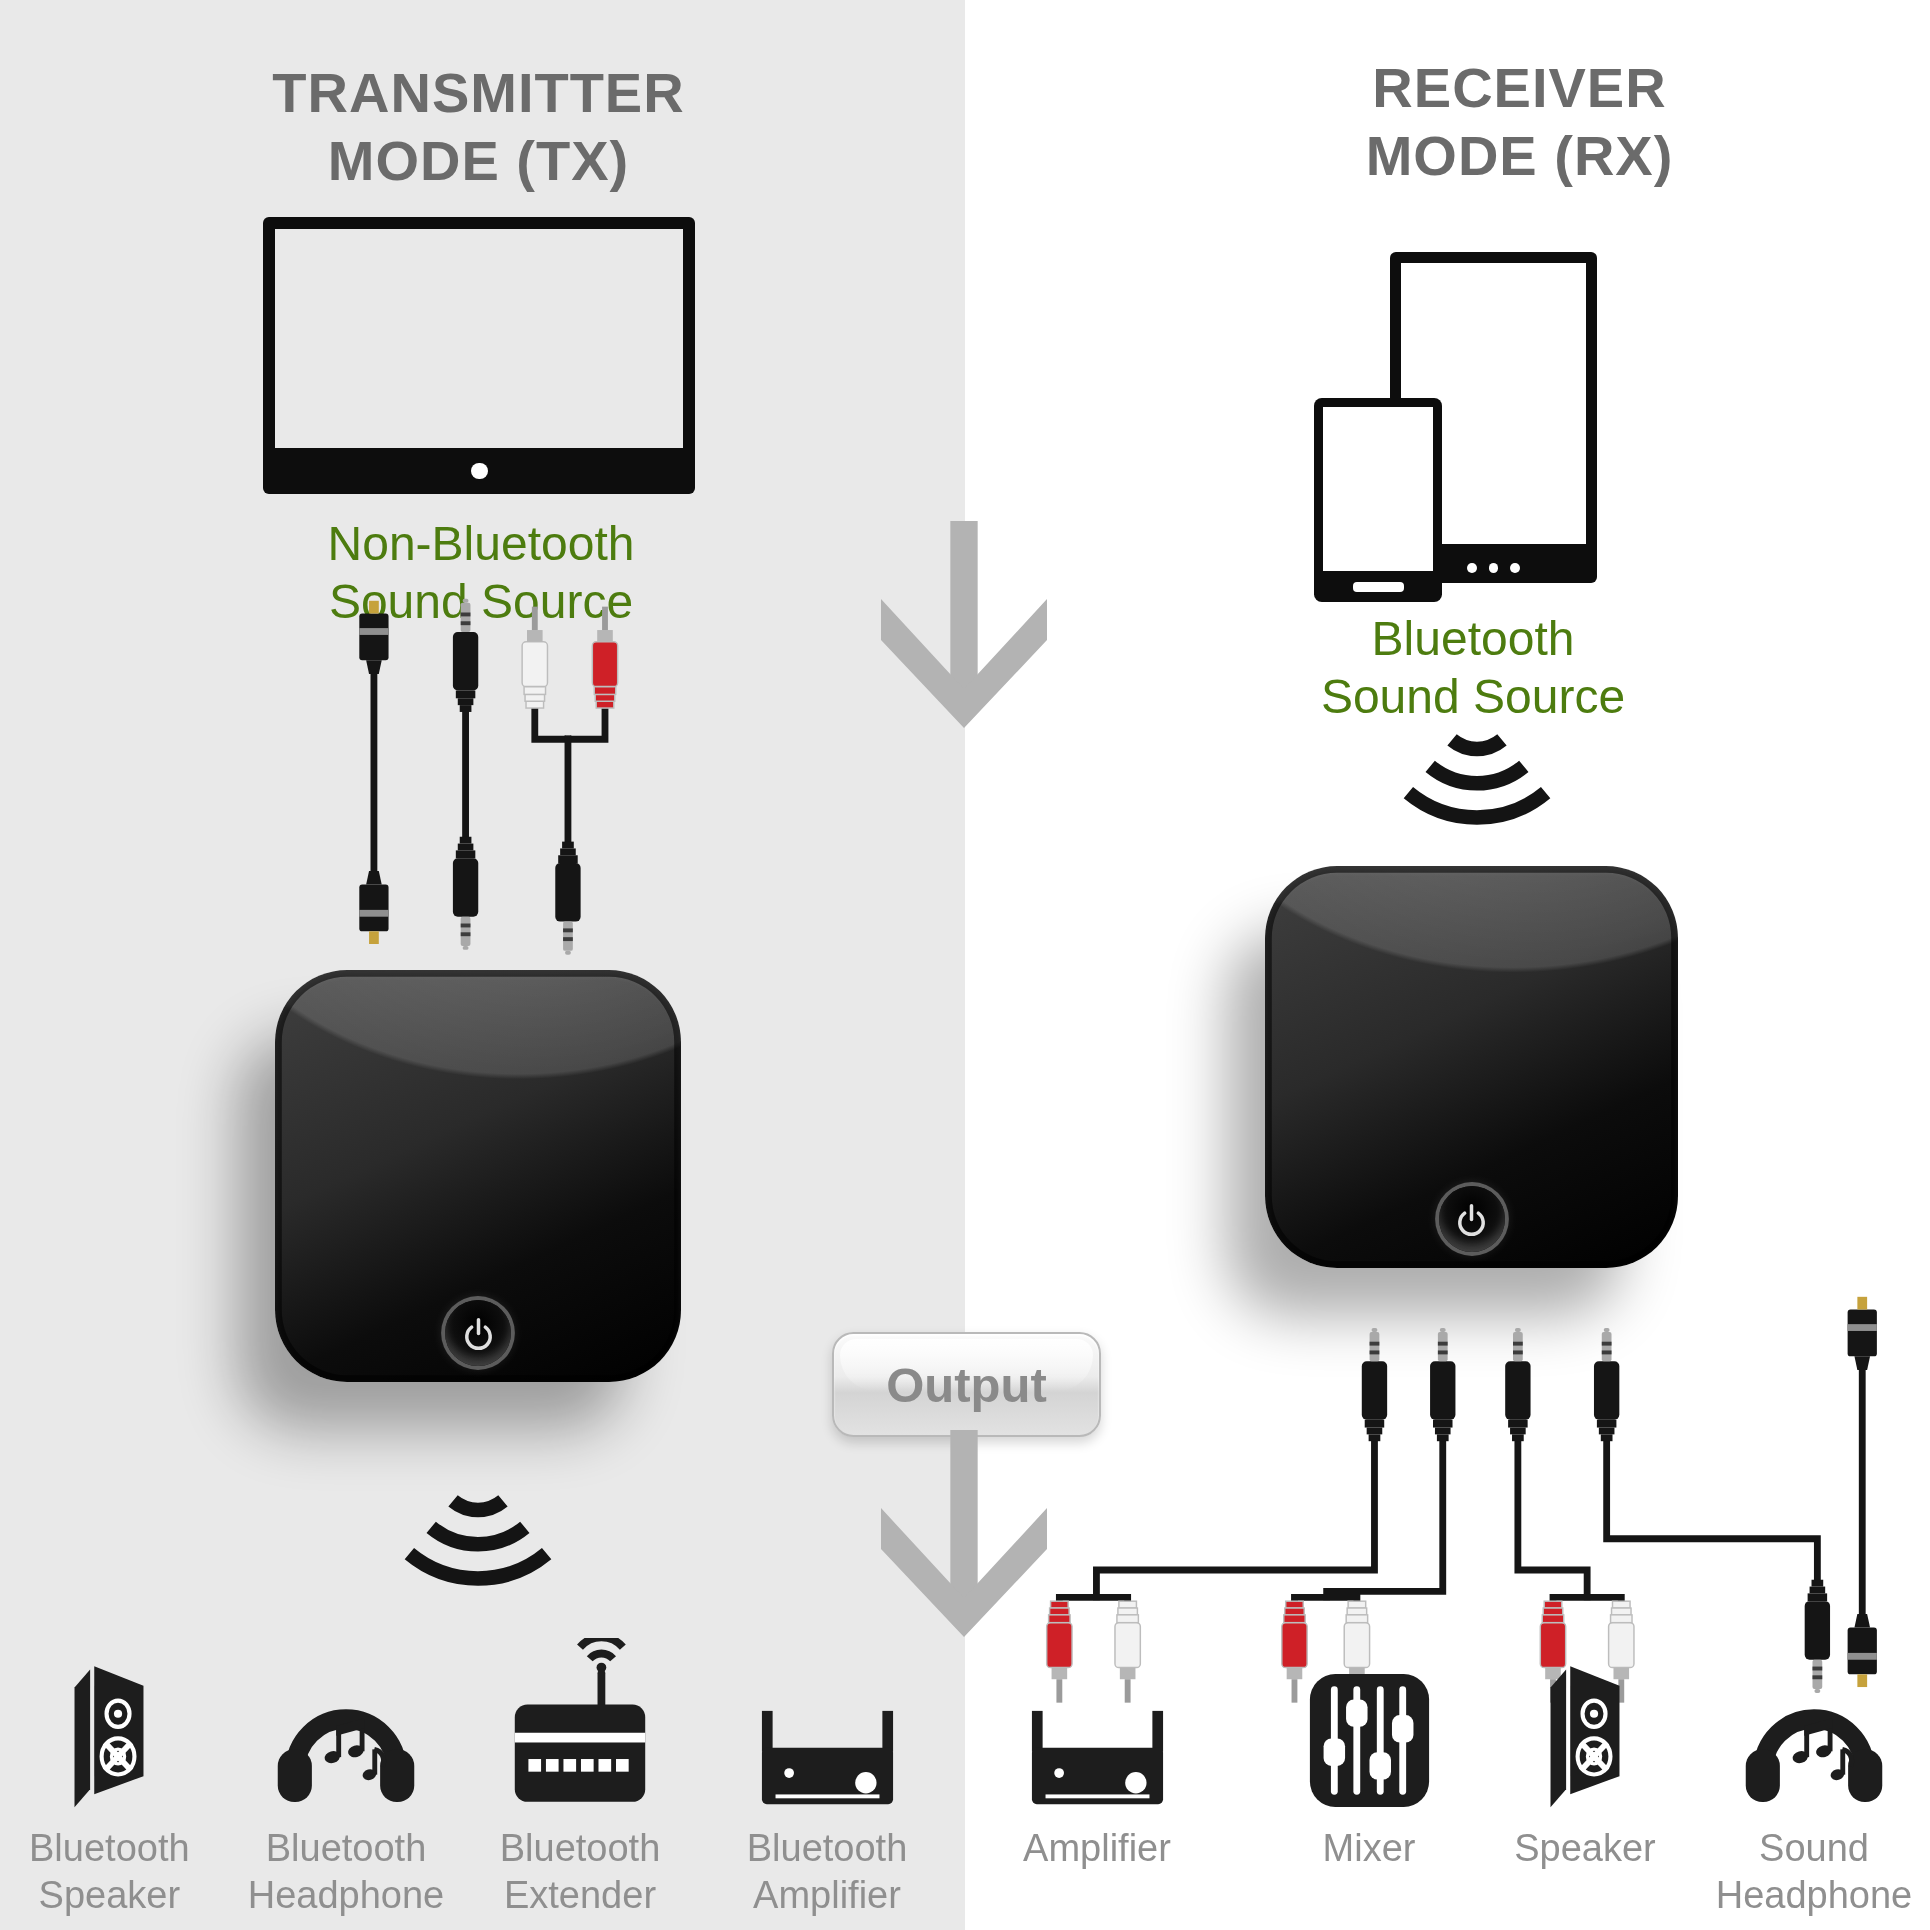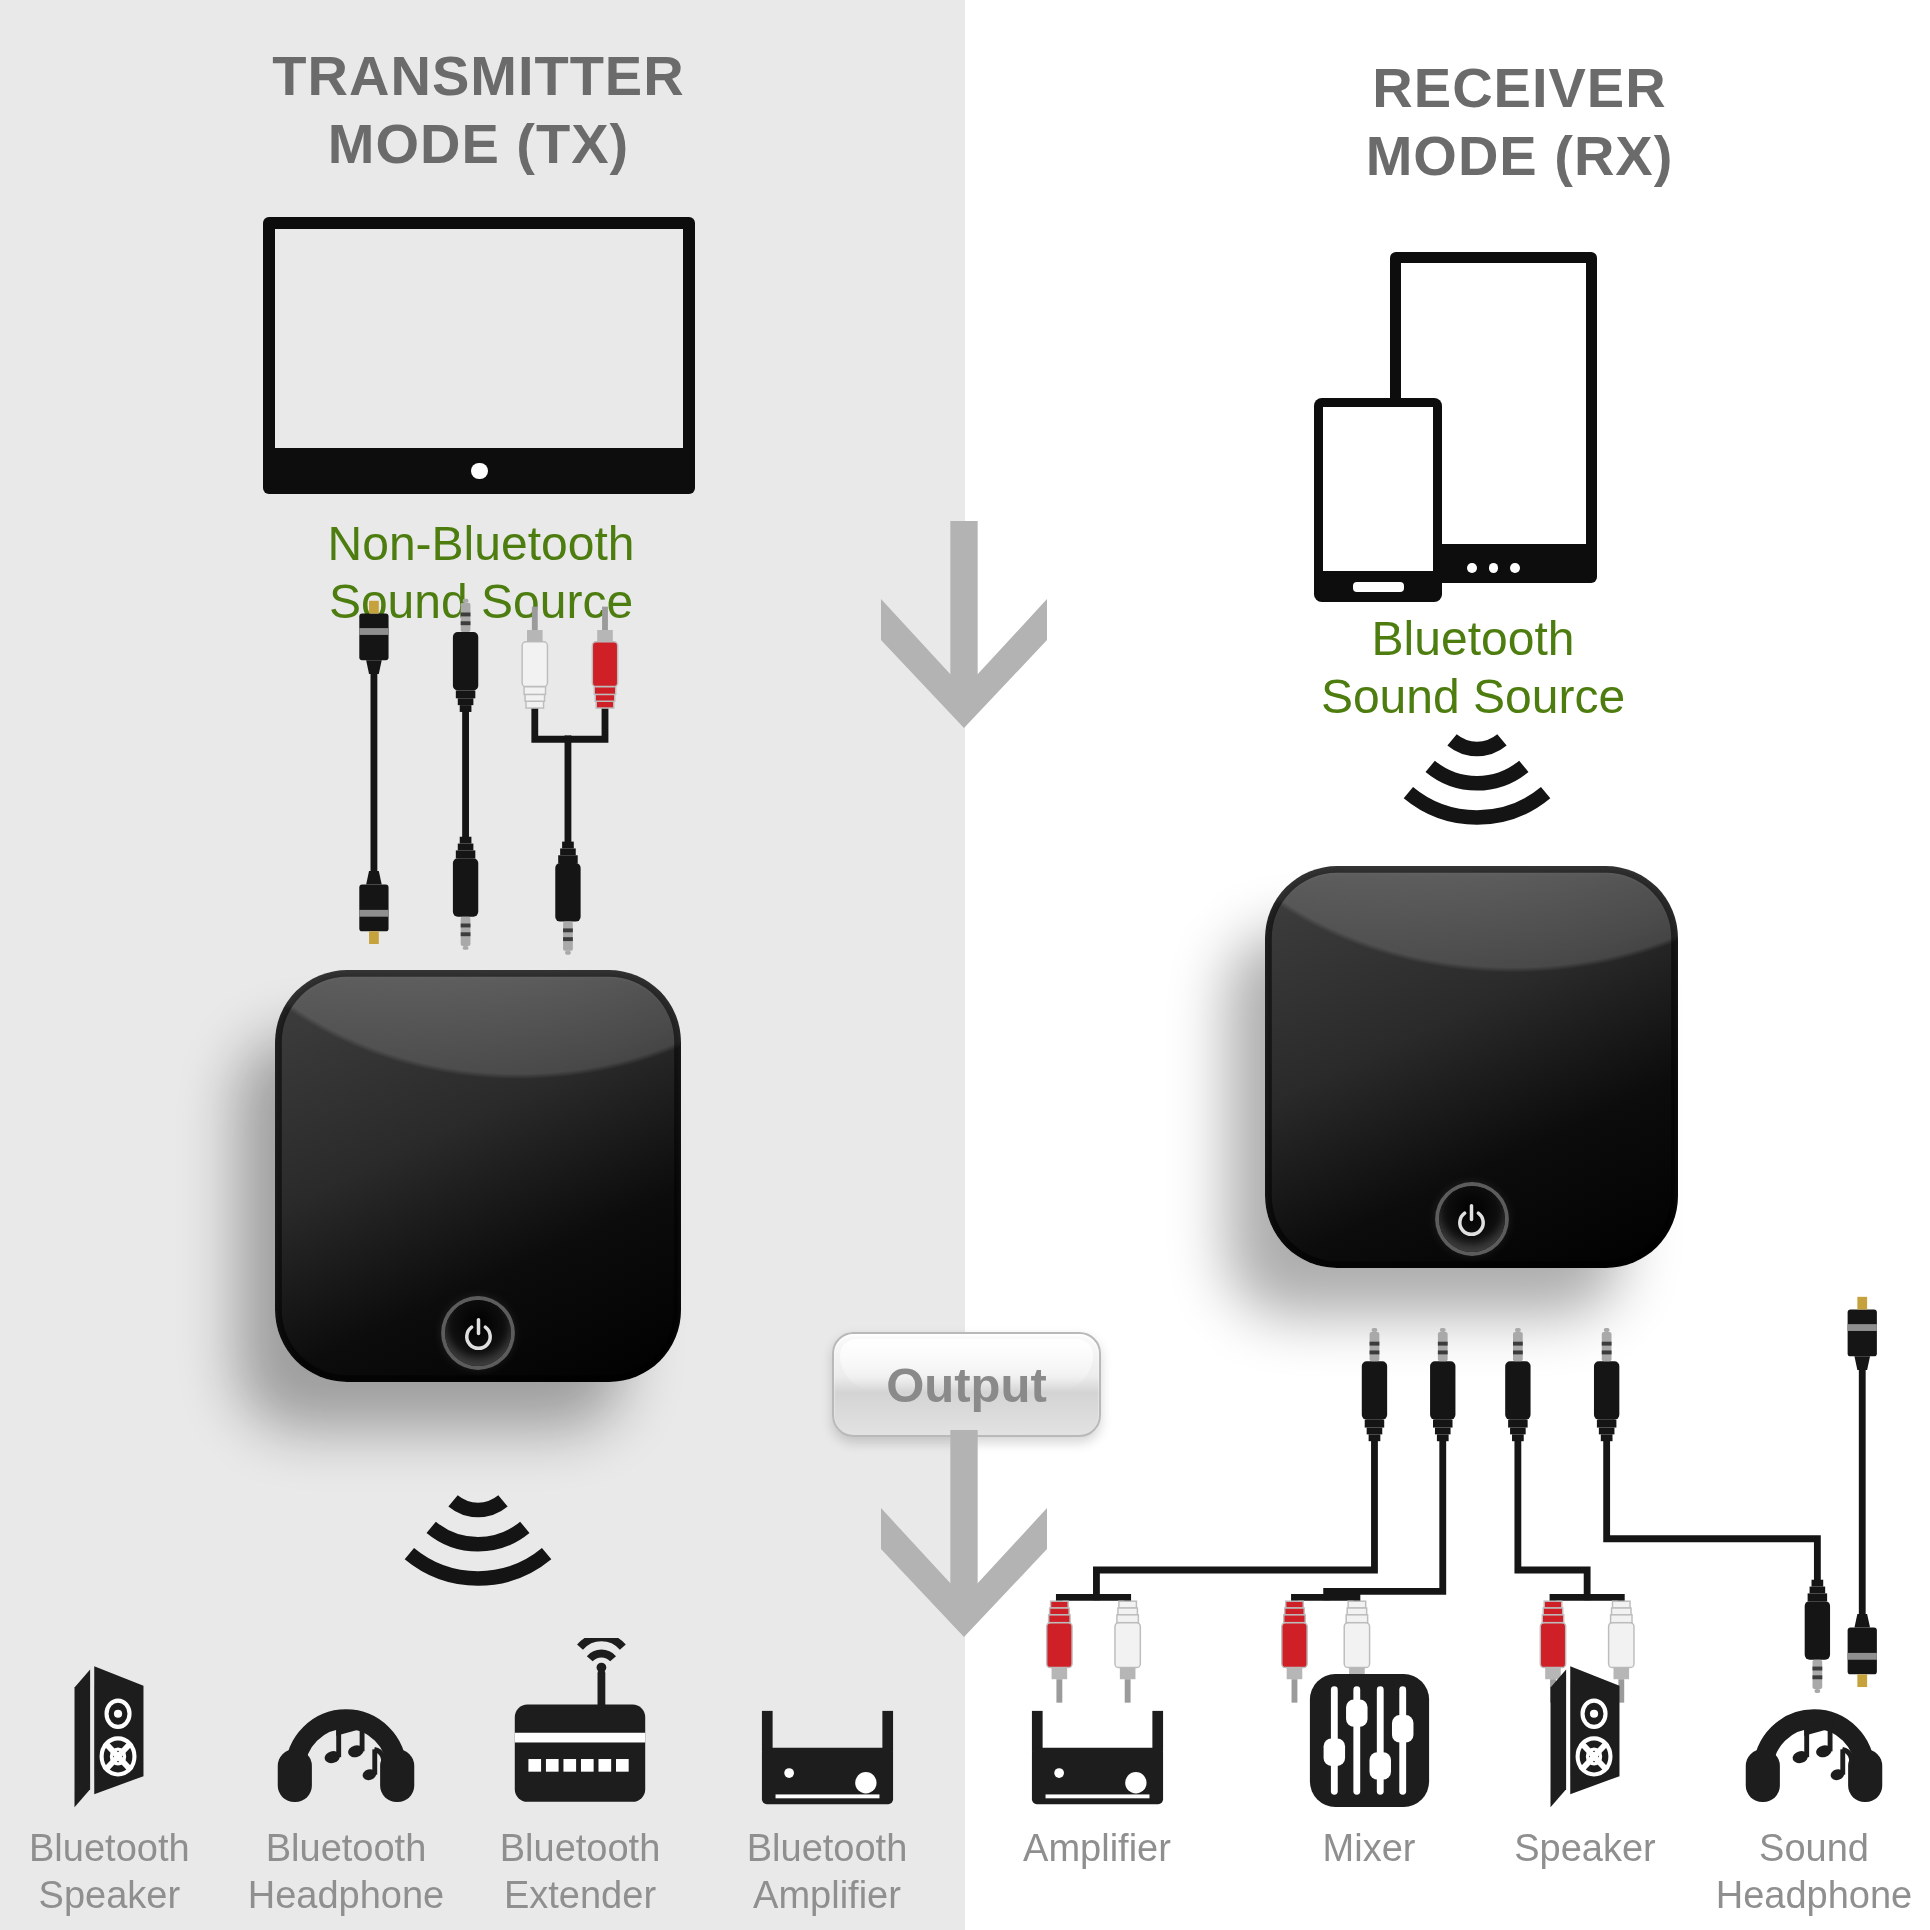--- a/index.html
+++ b/index.html
@@ -161,21 +161,21 @@
       </g>
       <g id="power-glyph" fill="none" stroke="#e0e0e0" stroke-width="3.6" stroke-linecap="round">
         <path d="M 13 13.5 A 12 12 0 1 0 27 13.5"></path>
         <line x1="20" y1="6" x2="20" y2="20"></line>
       </g>
     </defs>
   </svg>
 
   <div class="bg-left"></div>
 
-  <div class="abs mode-title" style="left:176px;top:42px;">TRANSMITTER
+  <div class="abs mode-title" style="left:176px;top:59px;">TRANSMITTER
 MODE (TX)</div>
 
   <div class="abs tv">
     <div class="tv-screen"></div>
     <div class="tv-bar">
       <span class="tv-dot"></span>
     </div>
   </div>
 
   <div class="abs src-label" style="left:276px;top:515px;">Non-Bluetooth

